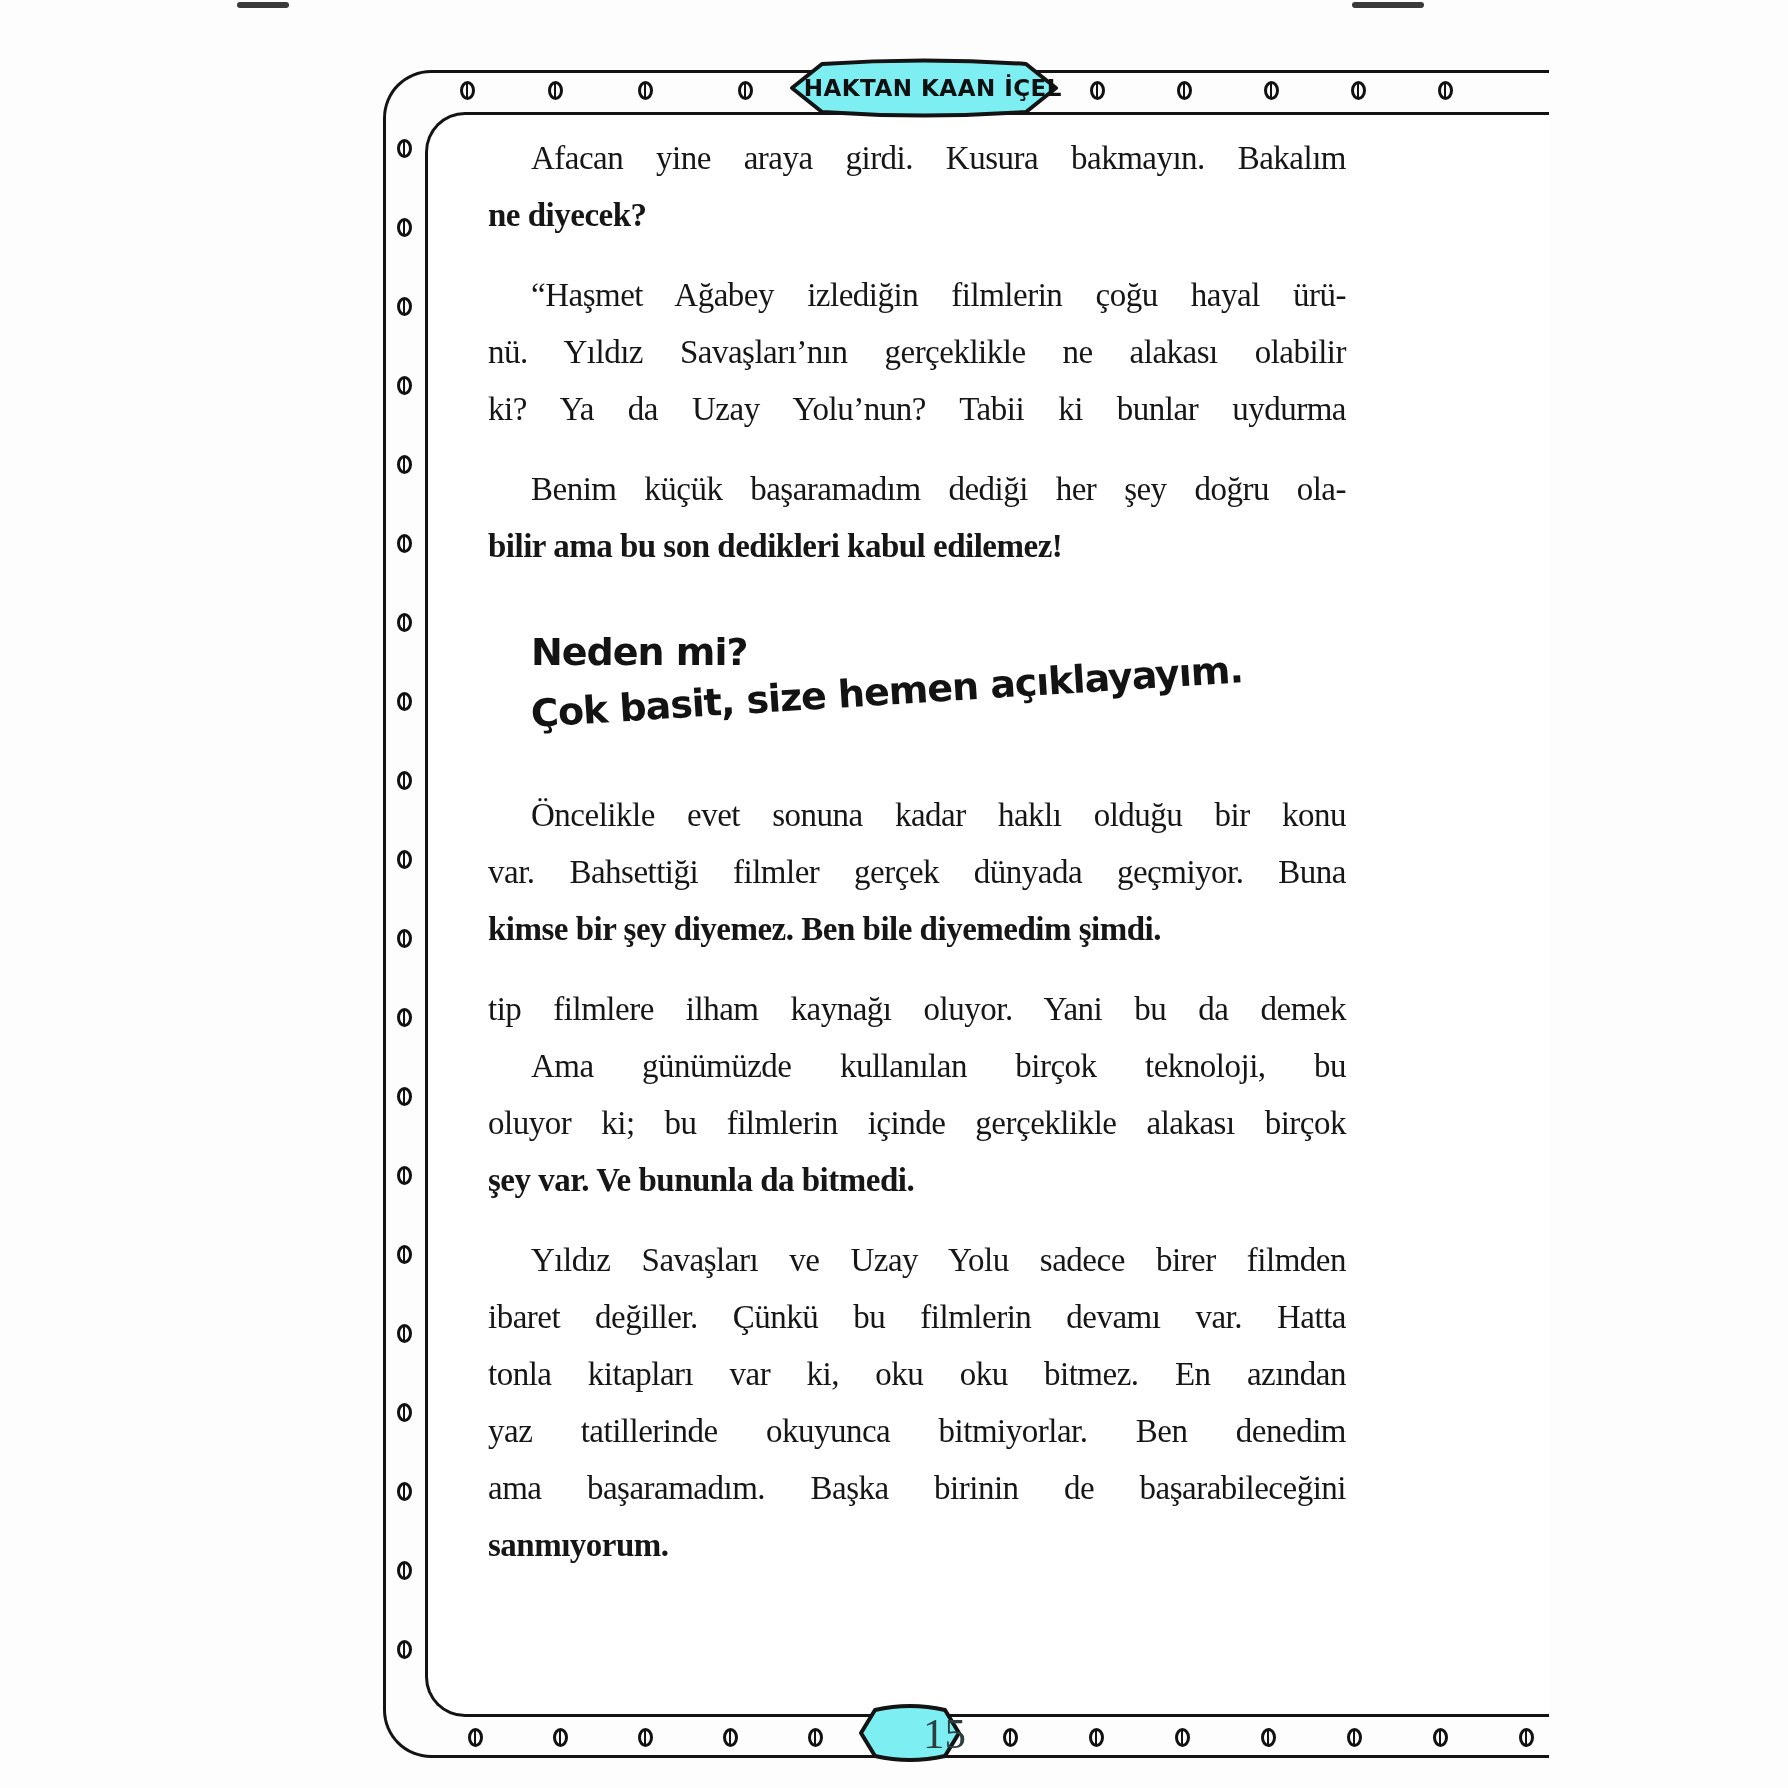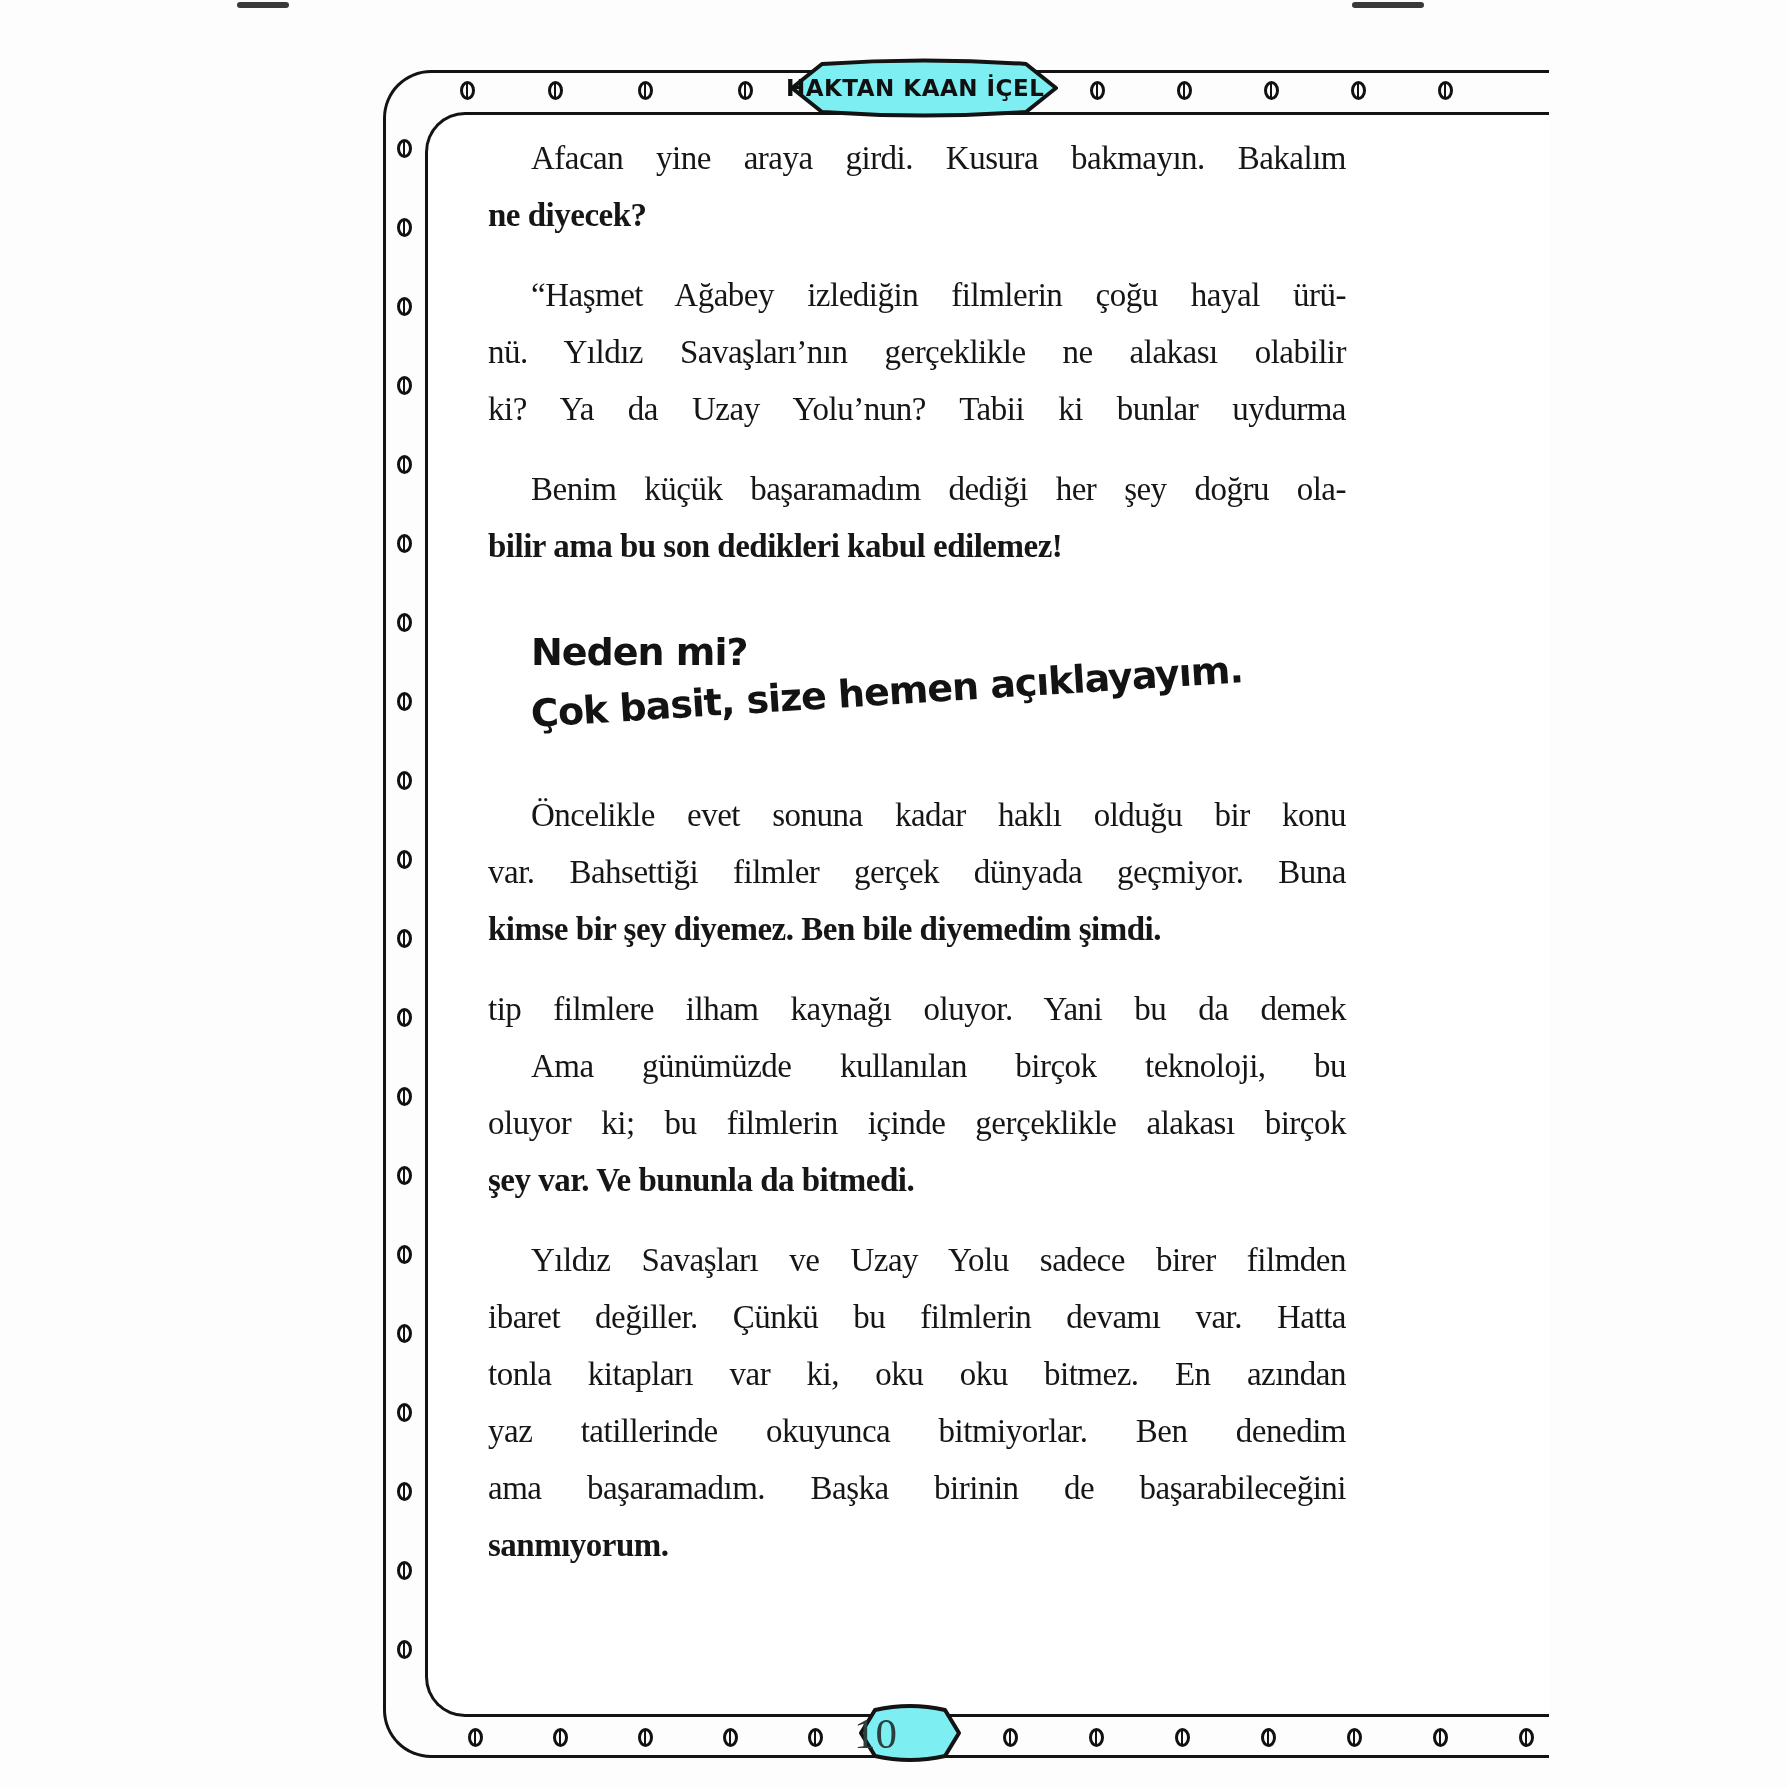--- a/index.html
+++ b/index.html
@@ -24,21 +24,21 @@
 
   .eyelet{
     position:absolute;width:15px;height:19px;box-sizing:border-box;
     border:3px solid #111;border-radius:50%;background:#fff;
   }
   .eyelet::after{
     content:"";position:absolute;left:50%;top:0;bottom:0;width:2.5px;
     margin-left:-1.25px;background:#111;
   }
 
-  .badge{position:absolute;display:flex;align-items:center;justify-content:flex-start;z-index:5;}
+  .badge{position:absolute;display:flex;align-items:center;justify-content:flex-end;z-index:5;}
   .badge svg{position:absolute;left:0;top:0;width:100%;height:100%;}
   .badge svg path{fill:var(--badge-fill,#7deef1);stroke:#131313;stroke-width:4;stroke-linejoin:round;}
   .header-badge{left:786px;top:56px;width:276px;height:64px;}
   .header-badge .badge-label{
     position:relative;font-family:"DejaVu Sans",sans-serif;font-weight:600;
     font-size:23px;letter-spacing:0.5px;color:#101010;white-space:nowrap;
   }
   .footer-badge{left:854px;top:1701px;width:112px;height:64px;}
   .footer-badge .badge-label{
     position:relative;font-family:"Liberation Serif",serif;font-weight:400;
@@ -160,16 +160,16 @@
         <div class="line">yaz tatillerinde okuyunca bitmiyorlar. Ben denedim</div>
         <div class="line">ama başaramadım. Başka birinin de başarabileceğini</div>
         <div class="line last">sanmıyorum.</div>
       </div>
     </div>
 
   <div class="badge footer-badge">
     <svg viewBox="0 0 112 64" aria-hidden="true">
       <path d="M7 32 L21 9 Q56 1 91 9 L105 32 L91 55 Q56 63 21 55 Z"></path>
     </svg>
-    <span class="badge-label">10</span>
+    <span class="badge-label">15</span>
   </div>
 
 </div>
 
 </body></html>

